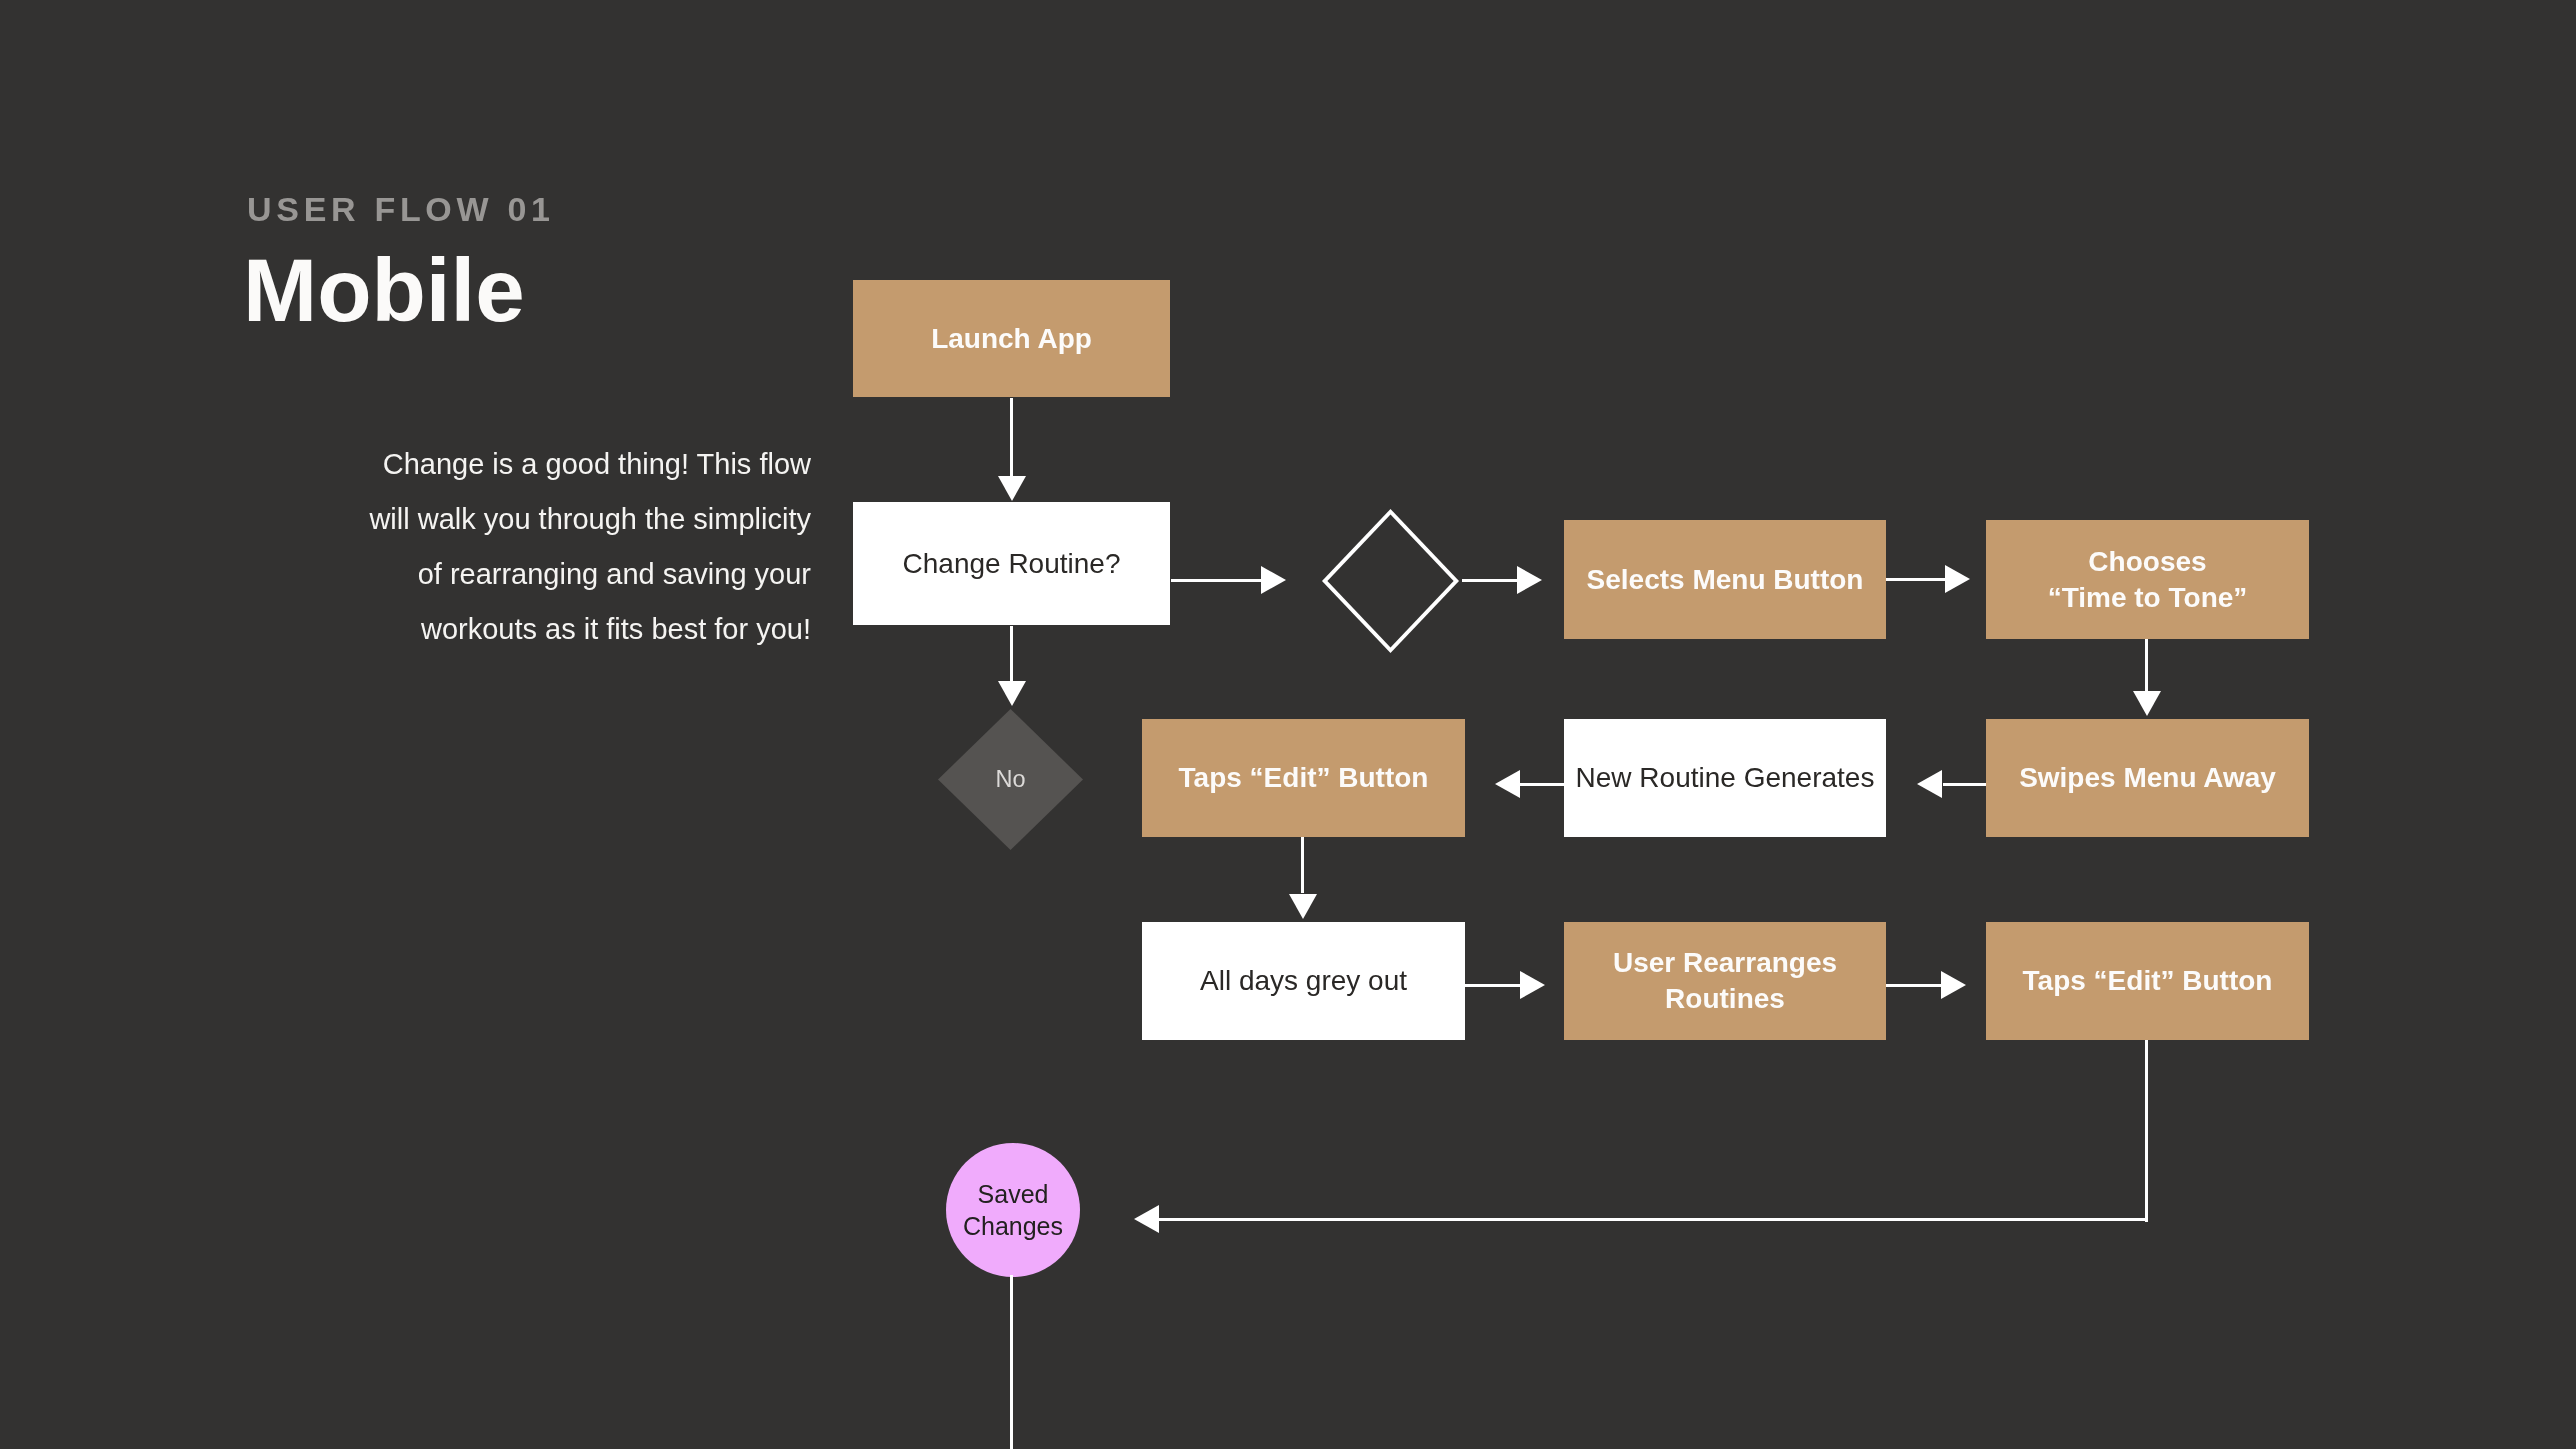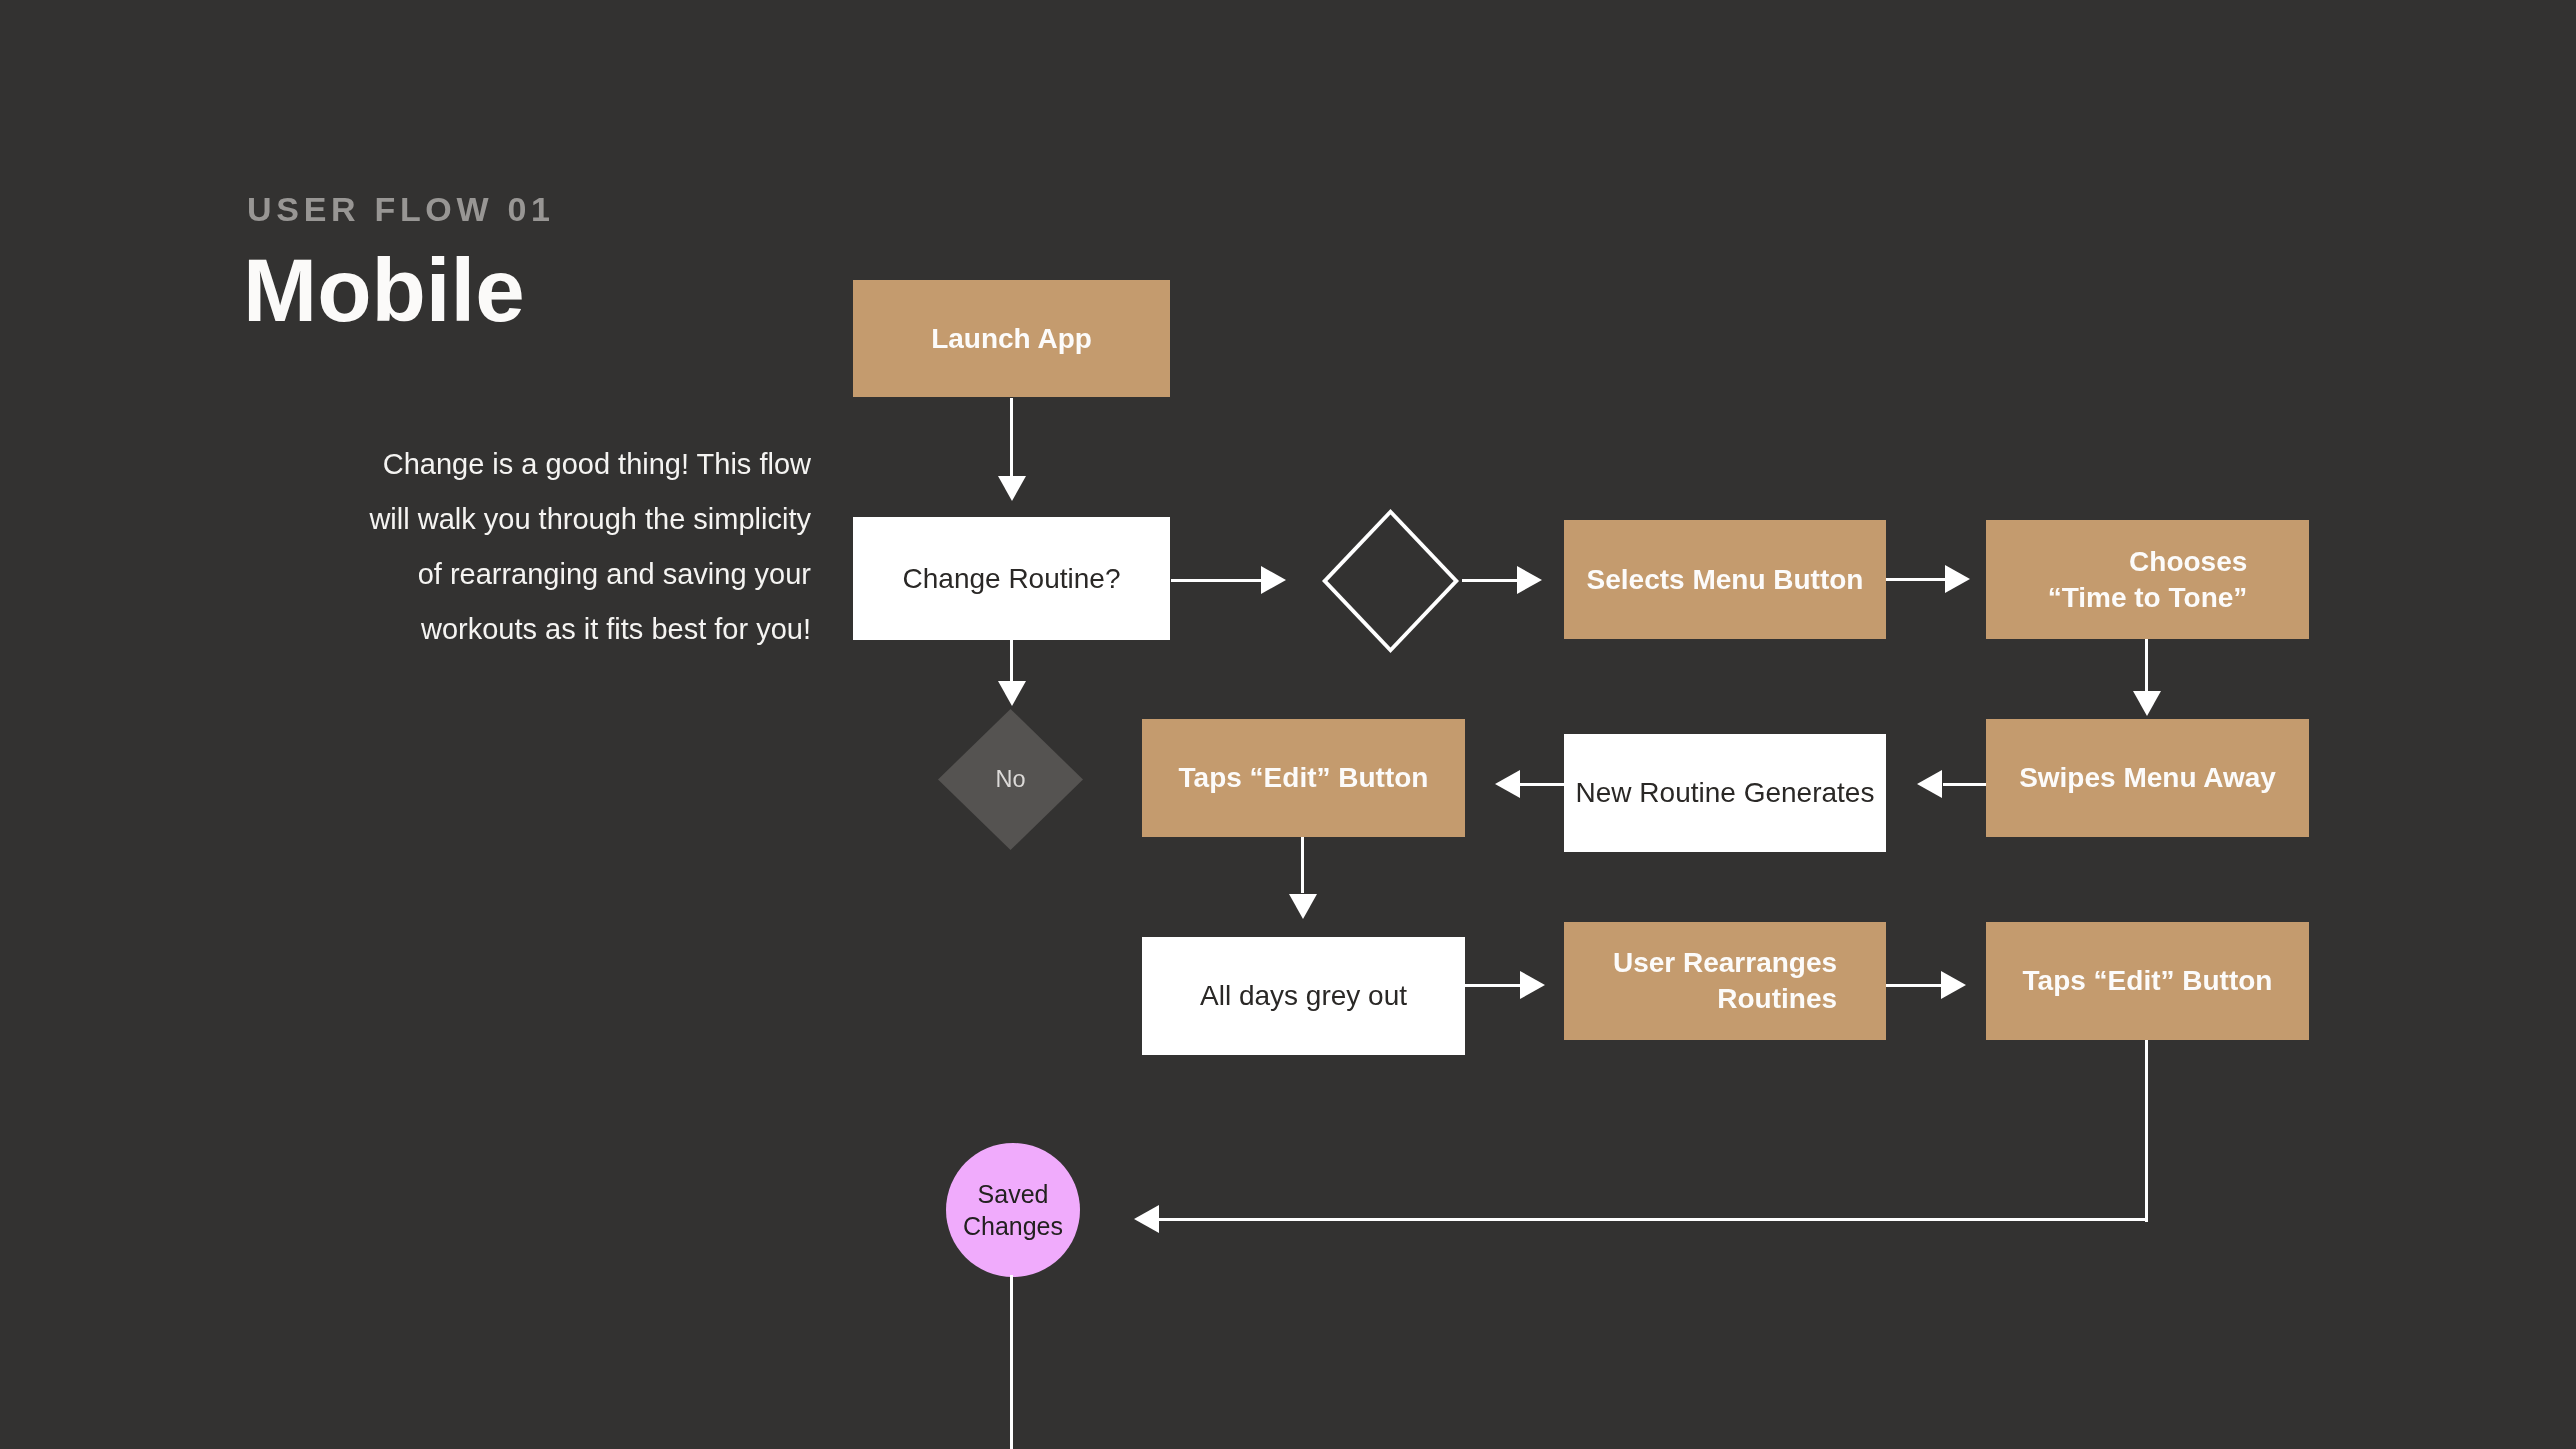--- a/index.html
+++ b/index.html
@@ -54,22 +54,22 @@
     justify-content: center;
     text-align: center;
     box-sizing: border-box;
   }
   .node-label {
     font-size: 28px;
     line-height: 36px;
     white-space: pre-line;
   }
   .box-tan { background: #c49b6e; }
-  .box-tan .node-label { color: #fcfbfa; font-weight: 700; text-align: right; }
-  .box-white { background: #ffffff; margin-top: 15px; }
+  .box-tan .node-label { color: #fcfbfa; font-weight: 700; }
+  .box-white { background: #ffffff; }
   .box-white .node-label { color: #2a2826; font-weight: 400; }
 
   .diamond-shape {
     position: absolute;
     -webkit-clip-path: polygon(50% 0, 100% 50%, 50% 100%, 0 50%);
     clip-path: polygon(50% 0, 100% 50%, 50% 100%, 0 50%);
   }
   .diamond-outline { background: #ffffff; }
   .diamond-inner {
     position: absolute;

